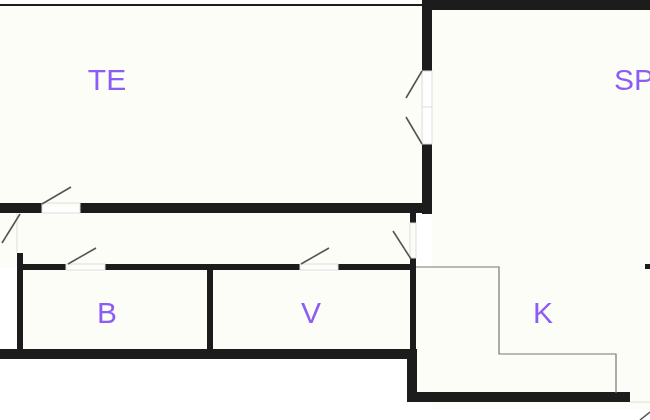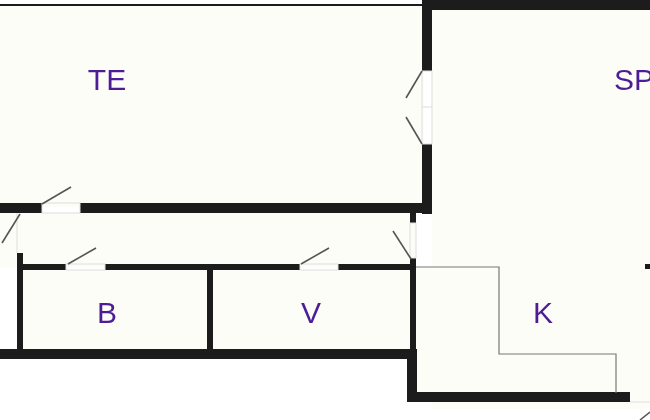--- a/index.html
+++ b/index.html
@@ -6,21 +6,21 @@
     body {
       width: 650px; height: 420px; overflow: hidden;
       background: #ffffff;
       font-family: "Liberation Sans", "DejaVu Sans", sans-serif;
       position: relative;
     }
     #plan { position: absolute; left: 0; top: 0; }
     .room-label {
       position: absolute;
       font-size: 30px;
-      color: #4c1d95;
+      color: #8b5cf6;
       font-family: "Liberation Sans", "DejaVu Sans", sans-serif;
       line-height: 1;
       transform: translate(-50%, -50%);
       white-space: nowrap;
     }
   </style>
 </head>
 <body>
 
 <svg id="plan" width="650" height="420" viewBox="0 0 650 420" xmlns="http://www.w3.org/2000/svg">

